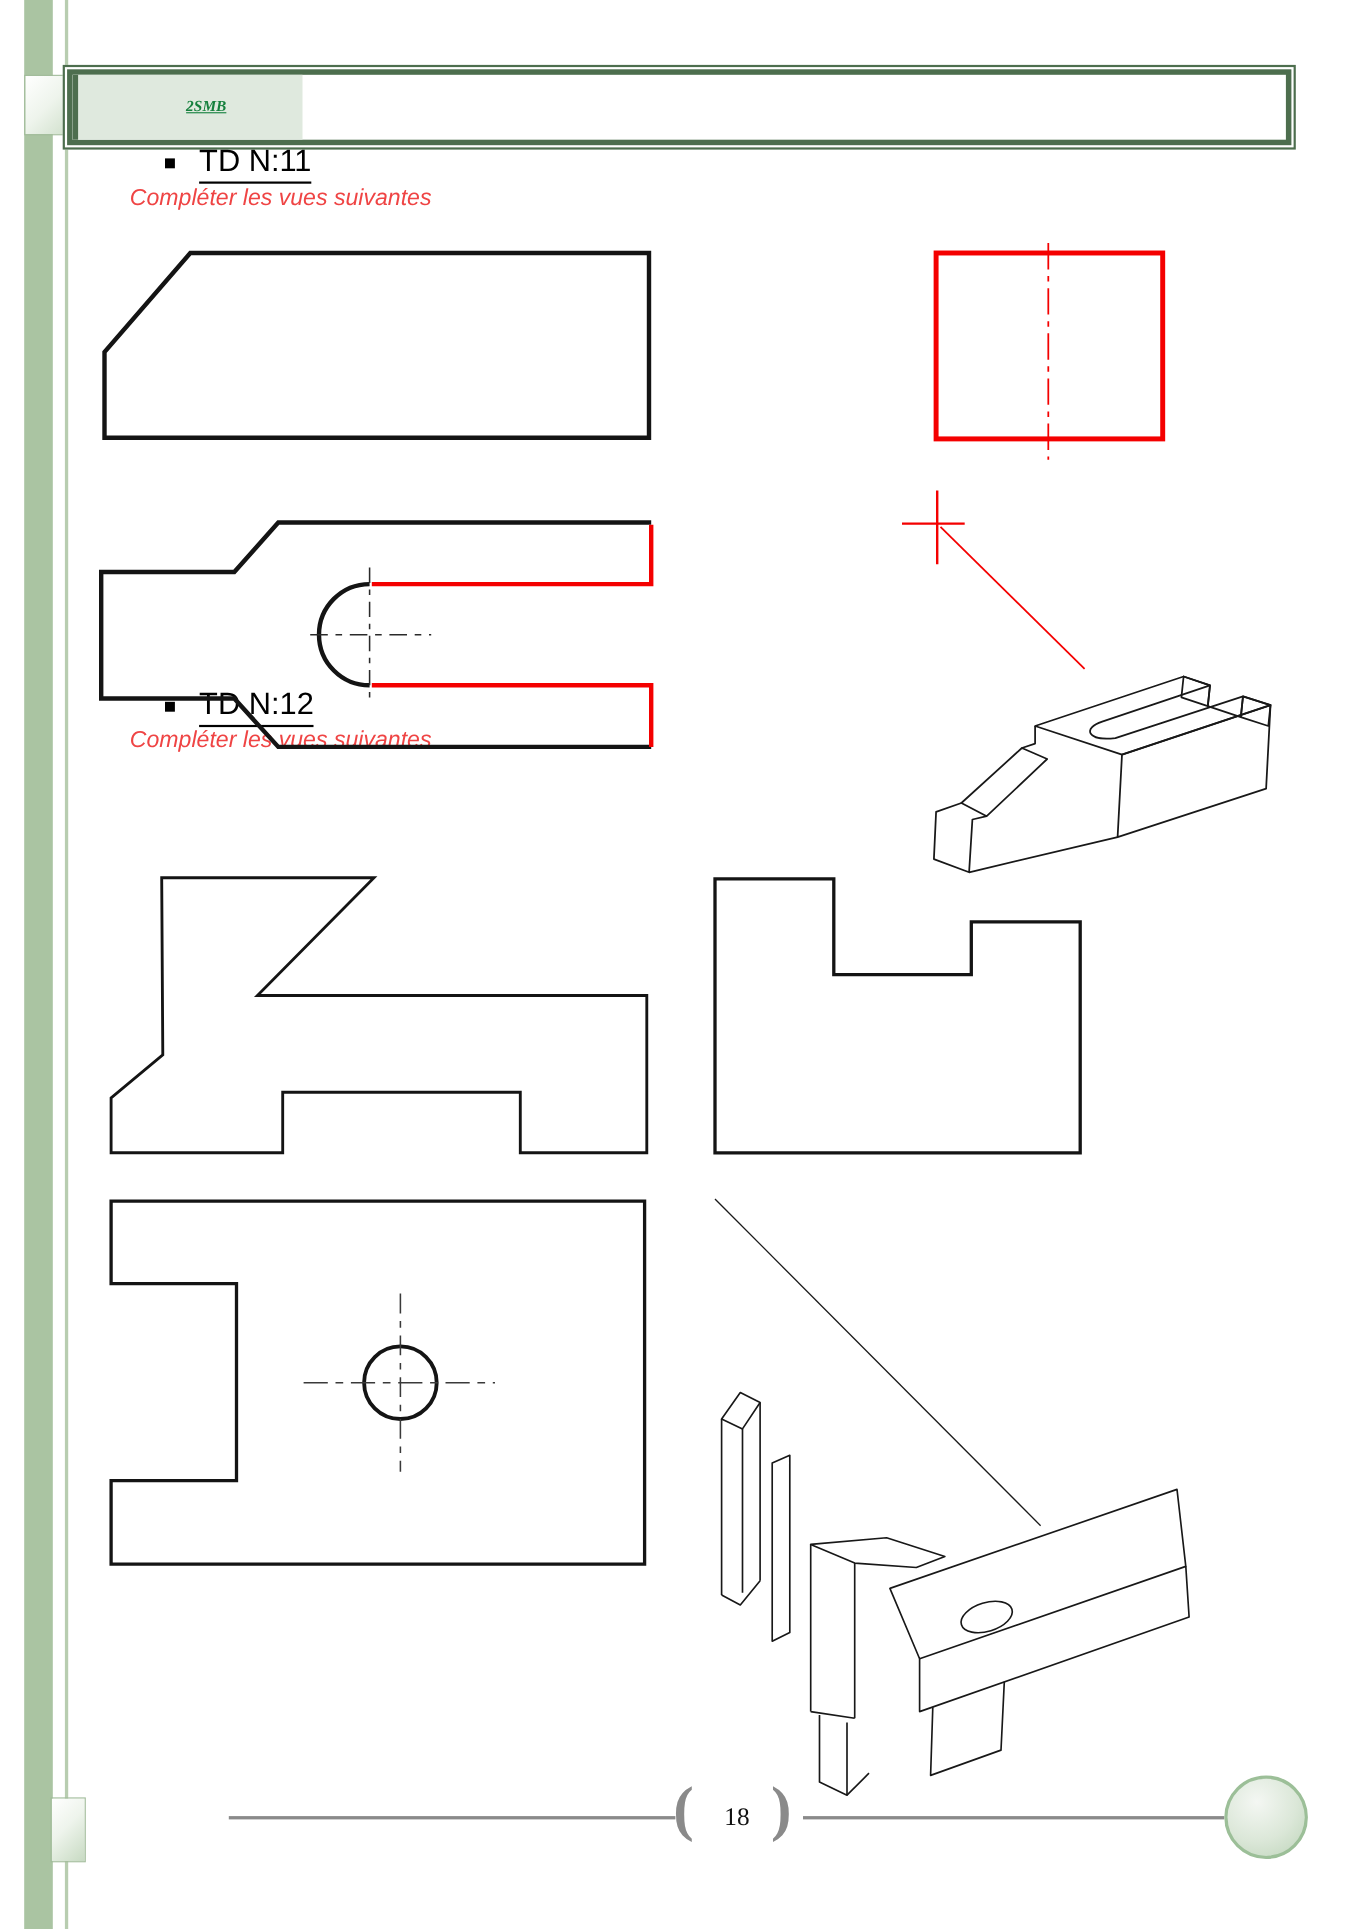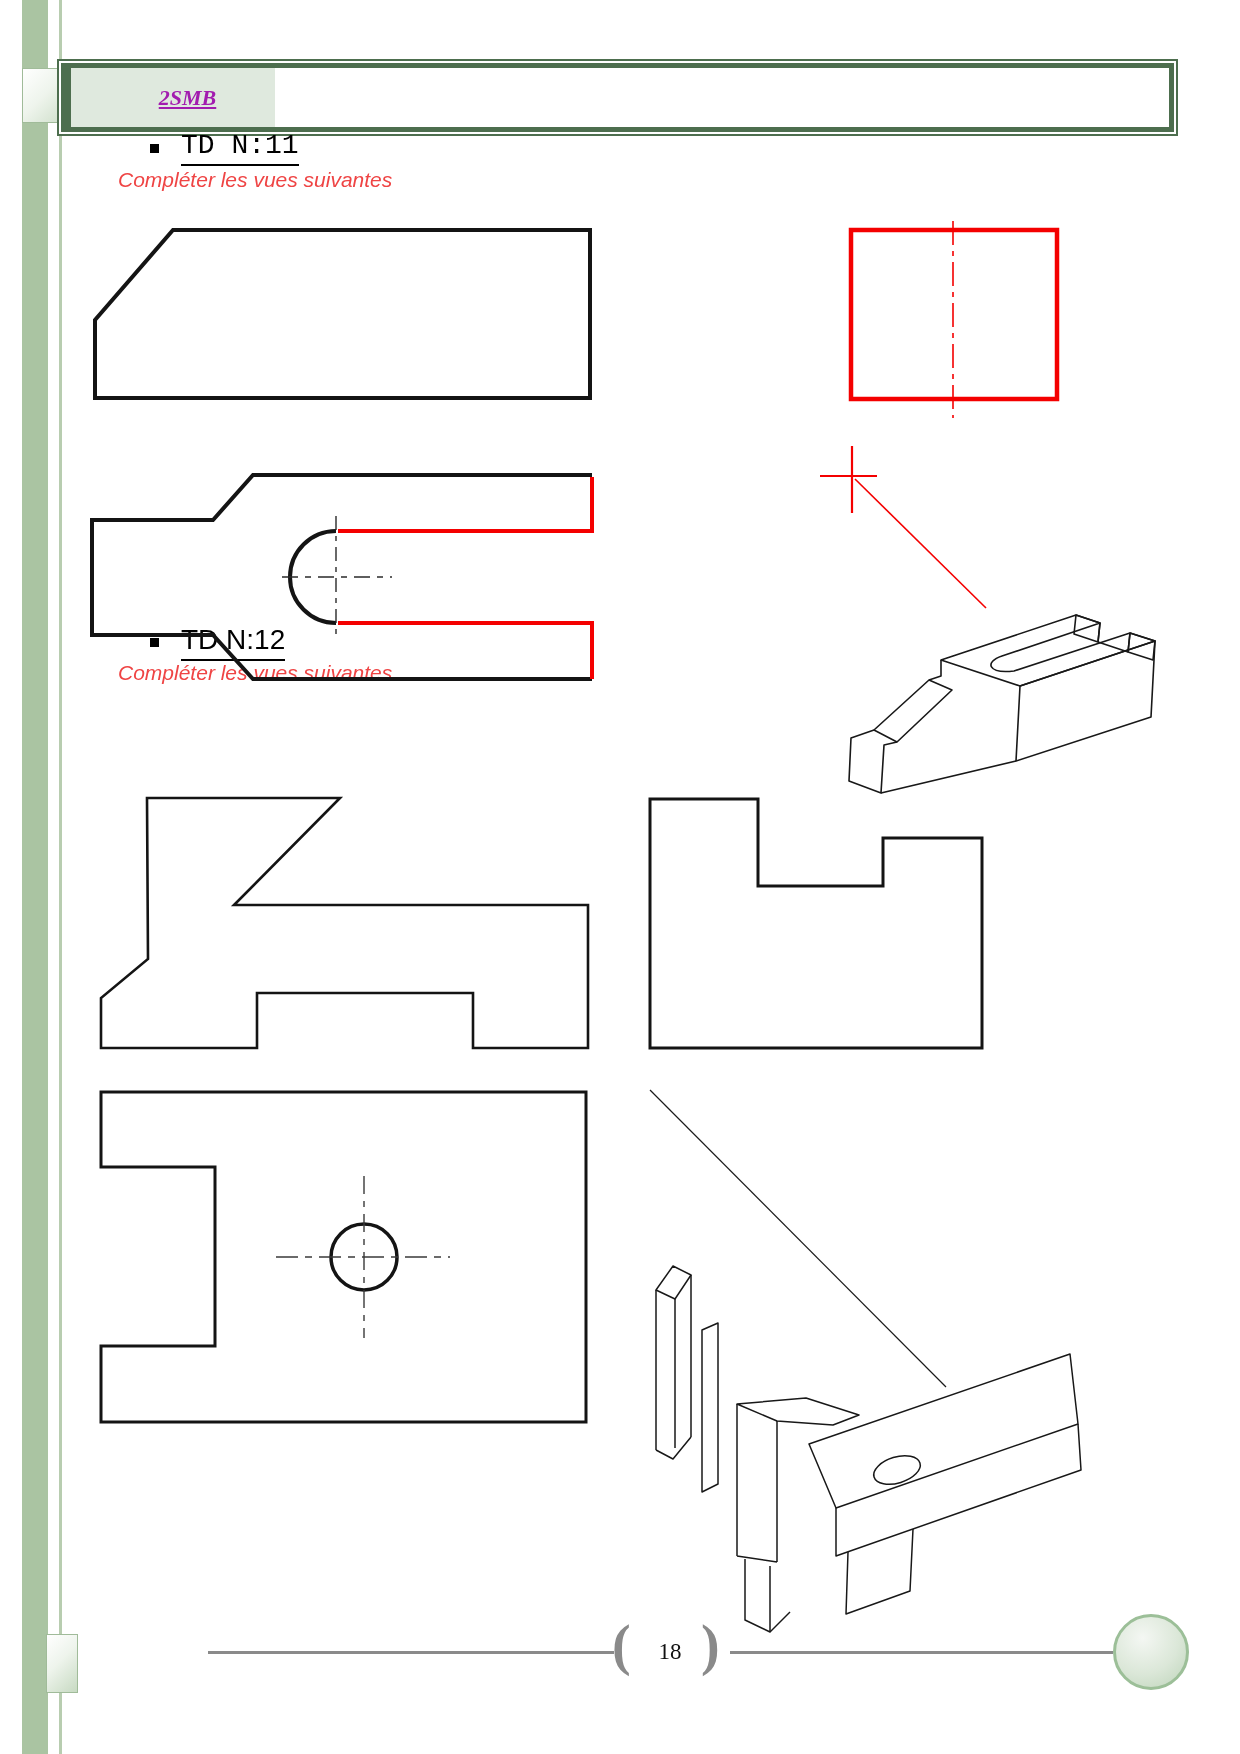--- a/index.html
+++ b/index.html
@@ -17,21 +17,21 @@
   
   .header{position:absolute;left:57px;top:59px;width:1121px;height:77px;
     border:2px solid #4d6e4e;background:#fff;padding:2px;box-sizing:border-box;}
   .header-inner{height:100%;border:5px solid #4d6e4e;display:flex;box-sizing:border-box;background:#fff;}
   .header-title-area{flex:1;display:flex;align-items:center;justify-content:center;}
   .header-title{font-size:30px;font-weight:bold;font-variant:small-caps;color:#3f443c;
     letter-spacing:1px;text-decoration:underline;text-underline-offset:5px;}
   .header-badge{width:204px;background:#dfe9de;border-left:5px solid #4d6e4e;
     display:flex;align-items:center;justify-content:center;}
   .badge-text{font-family:"Liberation Serif",serif;font-style:italic;font-weight:bold;
-    font-size:22px;color:#a21caf;text-decoration:underline;margin-left:29px;}
+    font-size:14px;color:#15803d;text-decoration:underline;margin-left:29px;}
 
   
   .td-heading{position:absolute;display:flex;align-items:center;}
   .bullet{width:9px;height:9px;background:#000;margin-right:22px;}
   .td-title{font-size:28px;color:#000;border-bottom:2px solid #000;padding-bottom:3px;}
   .instruction{position:absolute;left:118px;font-style:italic;font-size:21px;color:#ef4444;}
 
   
   .drawing-svg{position:absolute;left:0;top:0;}
 
@@ -60,21 +60,21 @@
   <div class="corner-sq sq-bottom"></div>
 
   <div class="header">
     <div class="header-inner">
       <div class="header-badge">
         <span class="badge-text">2SMB</span>
       </div>
     </div>
   </div>
 
-  <div class="td-heading" style="left:150px;top:130px;font-family:Liberation Mono, monospace;">
+  <div class="td-heading" style="left:150px;top:130px;">
     <span class="bullet"></span>
     <span class="td-title">TD N:11</span>
   </div>
   <div class="instruction" style="top:168px;">Compléter les vues suivantes</div>
 
   <div class="td-heading" style="left:150px;top:624px;">
     <span class="bullet"></span>
     <span class="td-title">TD N:12</span>
   </div>
   <div class="instruction" style="top:661px;">Compléter les vues suivantes</div>

